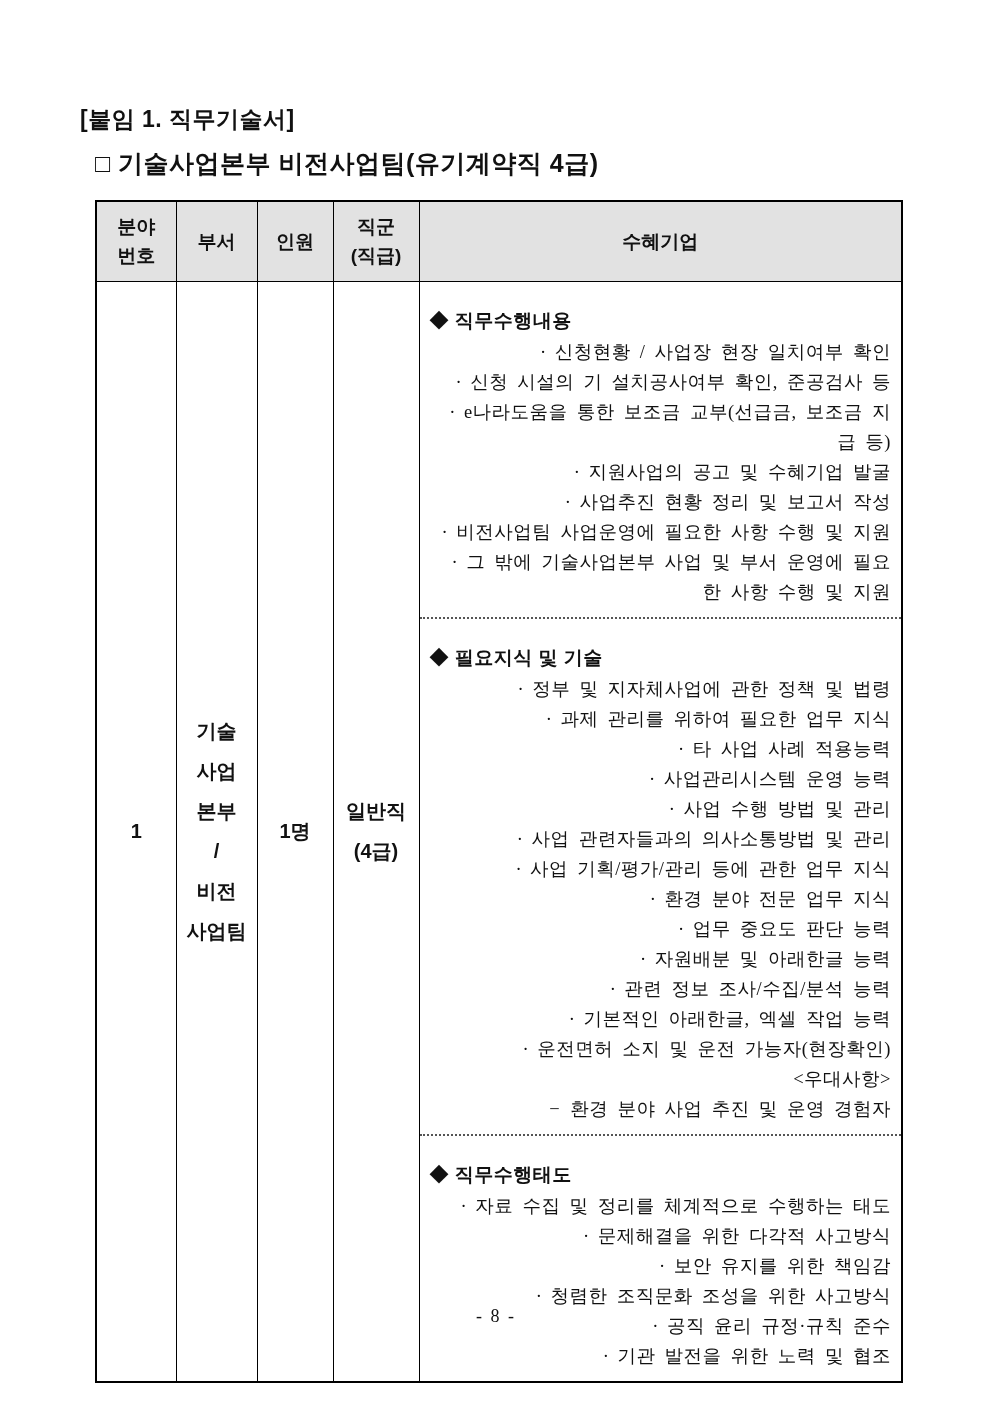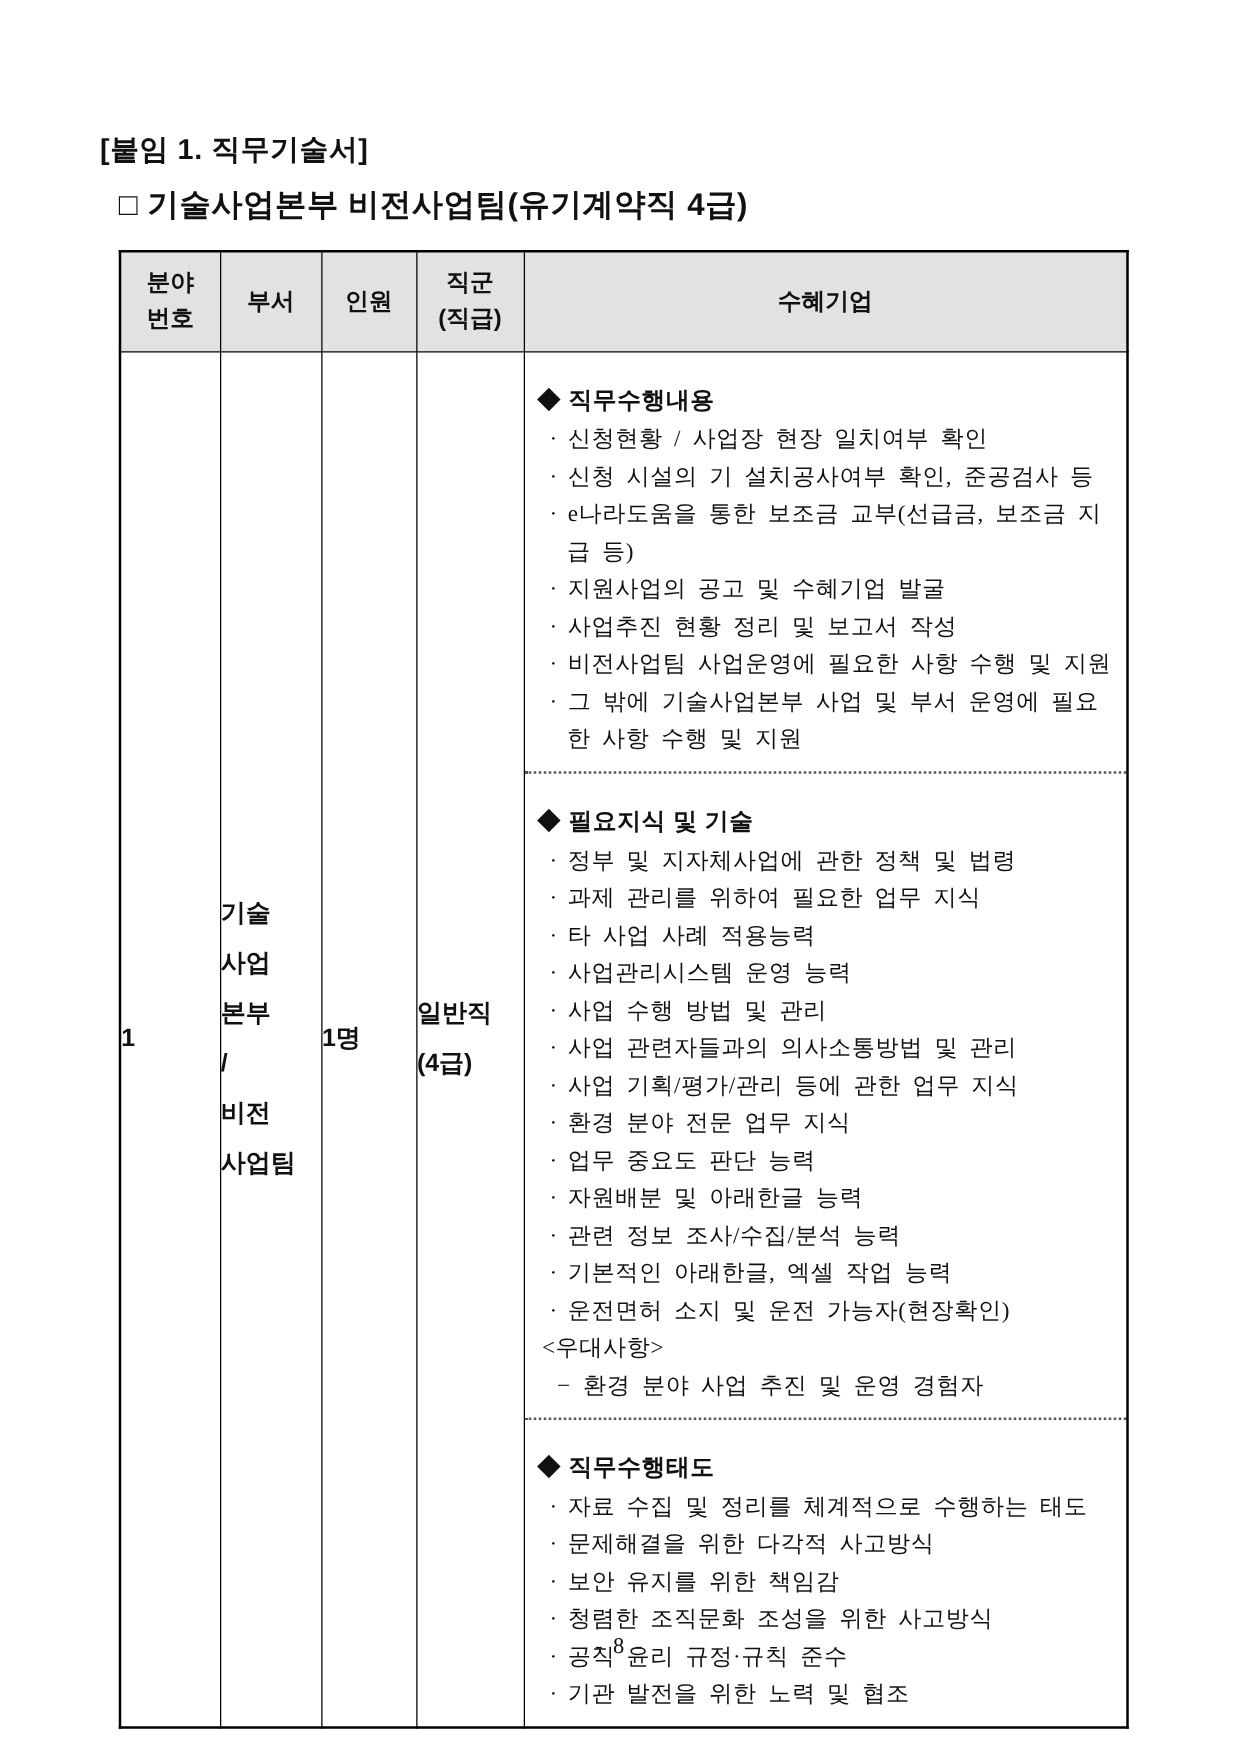--- a/index.html
+++ b/index.html
@@ -48,20 +48,21 @@
   thead th {
     background: #e2e2e2;
     height: 80px;
     font-size: 19px;
     font-weight: 700;
     text-align: center;
     white-space: pre-line;
     line-height: 1.55;
   }
   td.c-center {
+    text-align: center;
     font-weight: 700;
     font-size: 20px;
     white-space: pre-line;
     line-height: 2.0;
   }
   td.job-content {
     vertical-align: top;
     padding: 0;
   }
   .section {
@@ -75,20 +76,21 @@
     font-weight: 700;
     line-height: 32px;
     letter-spacing: 0.5px;
   }
   .item, .note-label, .note-item {
     font-family: "Liberation Serif", serif;
     font-size: 18.5px;
     line-height: 30px;
     letter-spacing: 0.5px;
     word-spacing: 4px;
+    text-align: right;
   }
   .item {
     padding-left: 24px;
     text-indent: -14px;
   }
   .item .bullet { margin-right: 8px; }
   .note-label { padding-left: 4px; }
   .note-item { padding-left: 16px; }
   .note-item .dash { margin-right: 10px; }
   .page-number {

